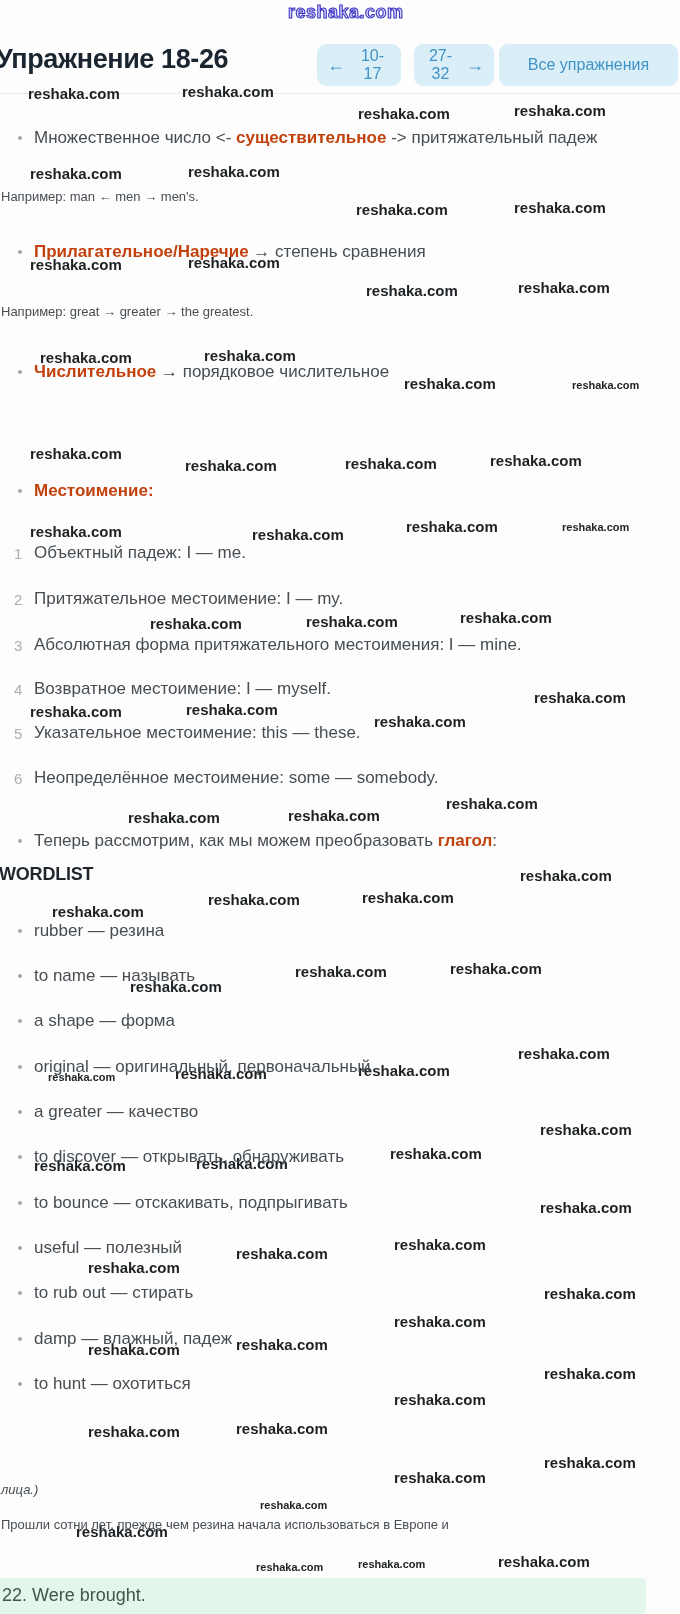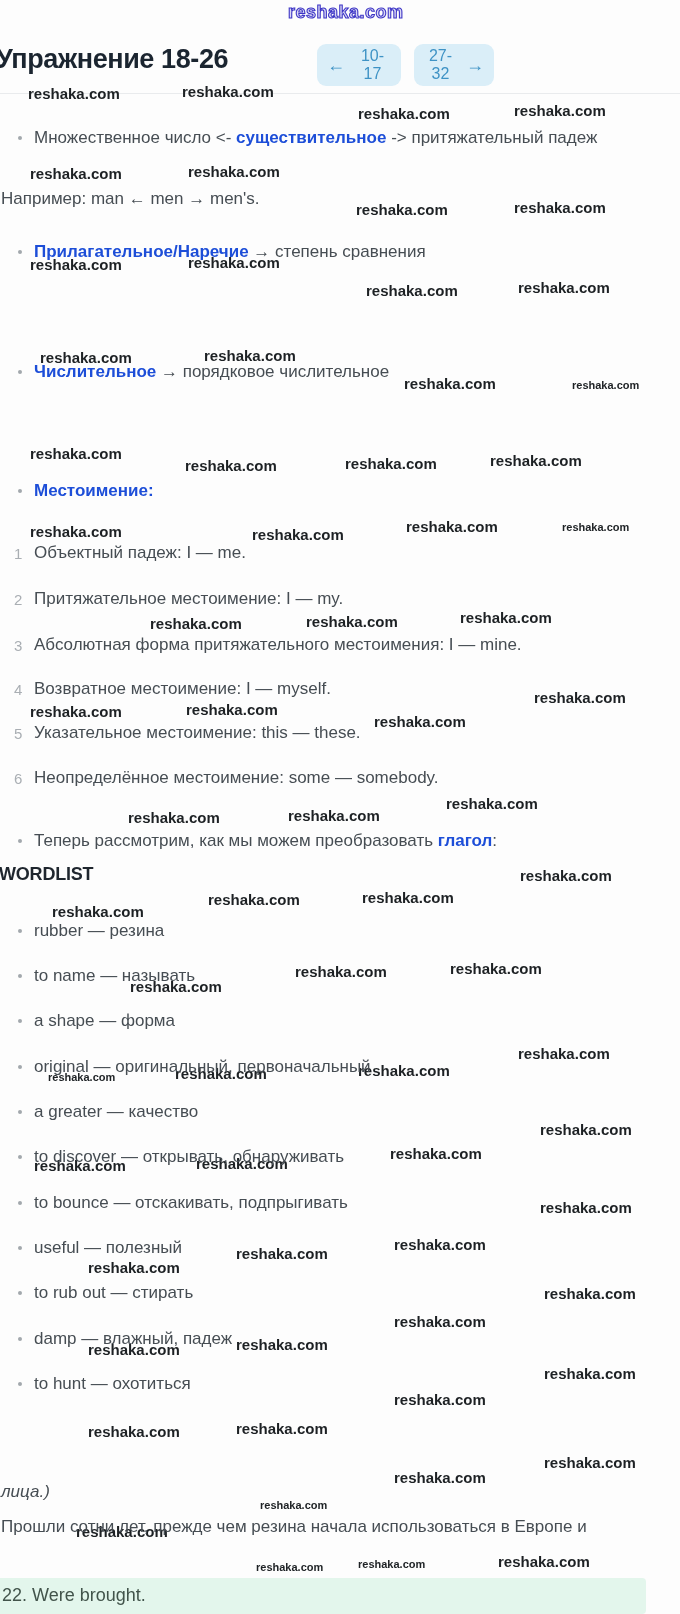--- a/index.html
+++ b/index.html
@@ -15,46 +15,49 @@
          letter-spacing:-.4px;color:#1b2530;white-space:nowrap;}
   .sep{position:absolute;left:0;top:93px;width:680px;height:1px;background:#e9ebed;}
   .btn{position:absolute;top:44px;height:42px;border:none;border-radius:9px;background:#daeef8;
        color:#3f93c5;font-size:16px;font-weight:500;font-family:inherit;cursor:pointer;
        display:flex;align-items:center;justify-content:center;gap:9px;padding:0 10px;box-sizing:border-box;}
   .btn .arr{font-size:18px;line-height:1;}
   #btn-prev{left:317px;width:84px;}
   #btn-next{left:414px;width:80px;}
   #btn-all{left:499px;width:179px;}
   
-  .para{position:absolute;left:1px;font-size:17px;color:#464d53;white-space:nowrap;line-height:1.2;}
+  .para{position:absolute;left:1px;font-size:13px;color:#464d53;white-space:nowrap;line-height:1.2;}
   .row{position:absolute;left:0;width:680px;line-height:1.2;}
   .dot{position:absolute;left:18px;top:8px;width:4px;height:4px;border-radius:50%;background:#a2a8ad;}
   .num{position:absolute;left:14px;top:2px;font-size:15px;color:#a9aeb3;}
   .tx{position:absolute;left:34px;top:0;font-size:17px;color:#464d53;white-space:nowrap;}
-  .b{font-weight:700;color:#1d4ed8;}
+  .b{font-weight:700;color:#c2410c;}
   .it{font-style:italic;}
   .wordhead{position:absolute;left:-1px;font-size:18px;font-weight:800;letter-spacing:-.2px;color:#1f262e;white-space:nowrap;}
   .ansbox{position:absolute;left:0;top:1578px;width:646px;height:36px;background:#e3f6ec;border-radius:0 4px 4px 0;}
   .ansbox .t{position:absolute;left:2px;top:7px;font-size:18px;color:#42544b;white-space:nowrap;}
 </style>
 </head>
 <body>
 
 <div id="page">
 
   <div class="wm-top">reshaka.com</div>
 
   <h1 class="title">Упражнение 18-26</h1>
   <button class="btn" id="btn-prev">
     <span class="arr">←</span>
     <span>10-17</span>
   </button>
   <button class="btn" id="btn-next">
     <span>27-32</span>
     <span class="arr">→</span>
+  </button>
+  <button class="btn" id="btn-all">
+    <span>Все упражнения</span>
   </button>
   <div class="sep"></div>
 
   <span class="wm" style="left:28px;top:86px">reshaka.com</span>
   <span class="wm" style="left:182px;top:84px">reshaka.com</span>
   <span class="wm" style="left:358px;top:106px">reshaka.com</span>
   <span class="wm" style="left:514px;top:103px">reshaka.com</span>
   <span class="wm" style="left:30px;top:166px">reshaka.com</span>
   <span class="wm" style="left:188px;top:164px">reshaka.com</span>
   <span class="wm" style="left:356px;top:202px">reshaka.com</span>
@@ -123,20 +126,21 @@
   <div class="row" style="top:128px">
     <span class="dot"></span>
     <span class="tx"><span>Множественное число &lt;- </span><span class="b">существительное</span><span> -&gt; притяжательный падеж</span></span>
   </div>
   <div class="para" style="top:189px">Например: man ← men → men's.</div>
 
   <div class="row" style="top:242px">
     <span class="dot"></span>
     <span class="tx"><span class="b">Прилагательное/Наречие</span><span> → степень сравнения</span></span>
   </div>
+  <div class="para" style="top:304px">Например: great → greater → the greatest.</div>
 
   <div class="row" style="top:362px">
     <span class="dot"></span>
     <span class="tx"><span class="b">Числительное</span><span> → порядковое числительное</span></span>
   </div>
 
   <div class="row" style="top:481px">
     <span class="dot"></span>
     <span class="tx b">Местоимение:</span>
   </div>

